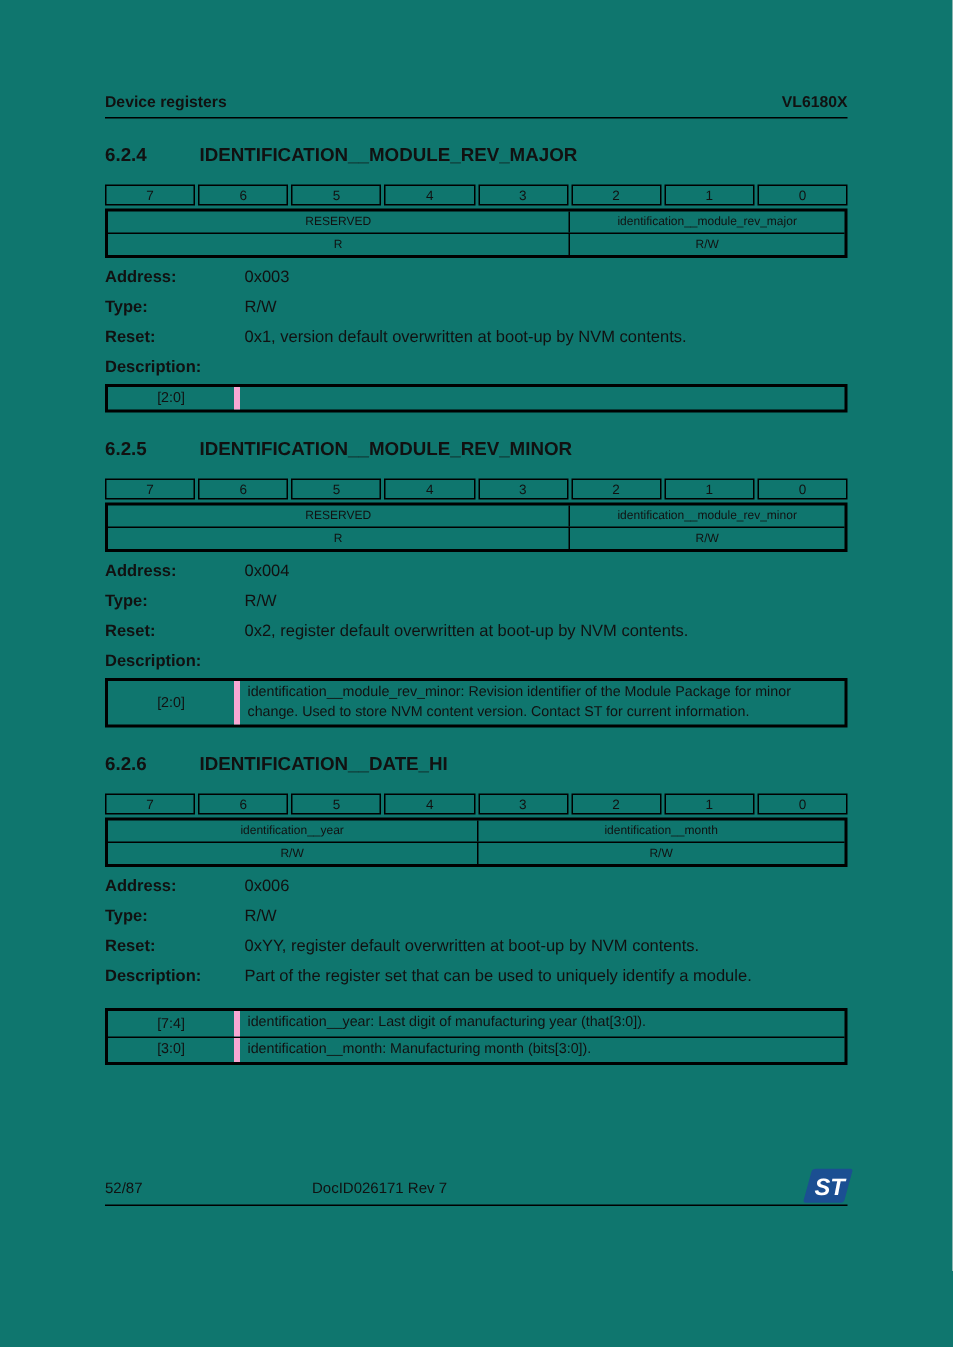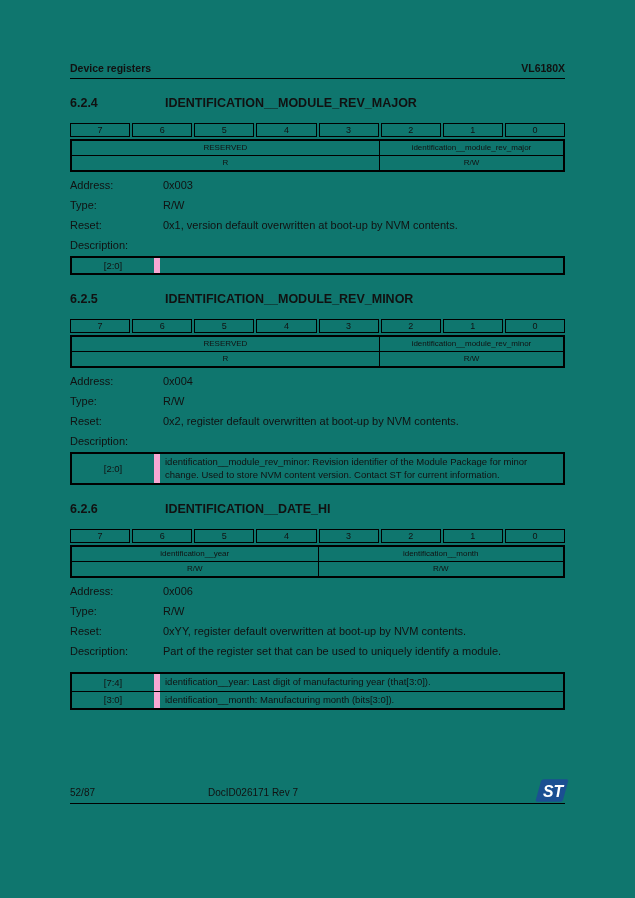--- a/index.html
+++ b/index.html
@@ -12,47 +12,47 @@
   .content { position:absolute; left:70px; top:0; width:495px; }
 
   
   .doc-header {
     margin-top:62px; display:flex; justify-content:space-between;
     font-weight:bold; font-size:10.5px; line-height:13px;
     border-bottom:1px solid #000; padding-bottom:3px;
   }
 
   
-  .section-heading { display:flex; font-weight:bold; font-size:12.5px; line-height:15px; margin-top:17px;gap:32px; }
+  .section-heading { display:flex; font-weight:bold; font-size:12.5px; line-height:15px; margin-top:17px; }
   .section-heading .num { width:63px; flex:0 0 63px; }
 
   
   .bittable { margin-top:12px; }
   .bit-header { display:grid; grid-template-columns:repeat(8,1fr); gap:2px; }
   .bit-header .bcell {
     border:1.5px solid #000; text-align:center; font-size:9px; line-height:12px; padding:0;
   }
   .bit-body { border:2px solid #000; margin-top:2px; }
   .bit-body .brow { display:flex;justify-content:center; }
   .bit-body .brow + .brow { border-top:1px solid #000; }
   .fcell { text-align:center; font-size:8px; line-height:10px; padding:2px 2px; }
   .fcell + .fcell { border-left:1px solid #000; }
   .w58 { width:62.5%; } .w38 { width:37.5%; } .w50 { width:50%; }
 
   
   .meta { display:flex; font-size:11px; line-height:13px; margin-top:7px; }
-  .meta .lbl { width:93px; flex:0 0 93px; font-weight:normal; }
+  .meta .lbl { width:93px; flex:0 0 93px; font-weight:bold; }
   .meta .val { flex:1; }
 
   
   .desctable { border:2px solid #000; margin-top:4px; }
   .desctable .drow { display:flex; align-items:stretch; }
   .desctable .drow + .drow { border-top:1px solid #000; }
   .dbits {
-    flex:0 0 88px; width:88px; border-right:6px solid #f9a8d4;
+    flex:0 0 88px; width:88px; border-right:4px solid #f9a8d4;
     display:flex; align-items:center; justify-content:center;
     font-size:9.5px; padding:2px;
   }
   .dtext { flex:1; font-size:9.5px; line-height:12.5px; padding:2px 5px; }
 
   .gap14 { margin-top:14px; }
 
   
   .footer-page { position:absolute; left:70px; top:787px; font-size:10px; }
   .footer-doc  { position:absolute; left:0; width:506px; top:787px; text-align:center; font-size:10px; }

